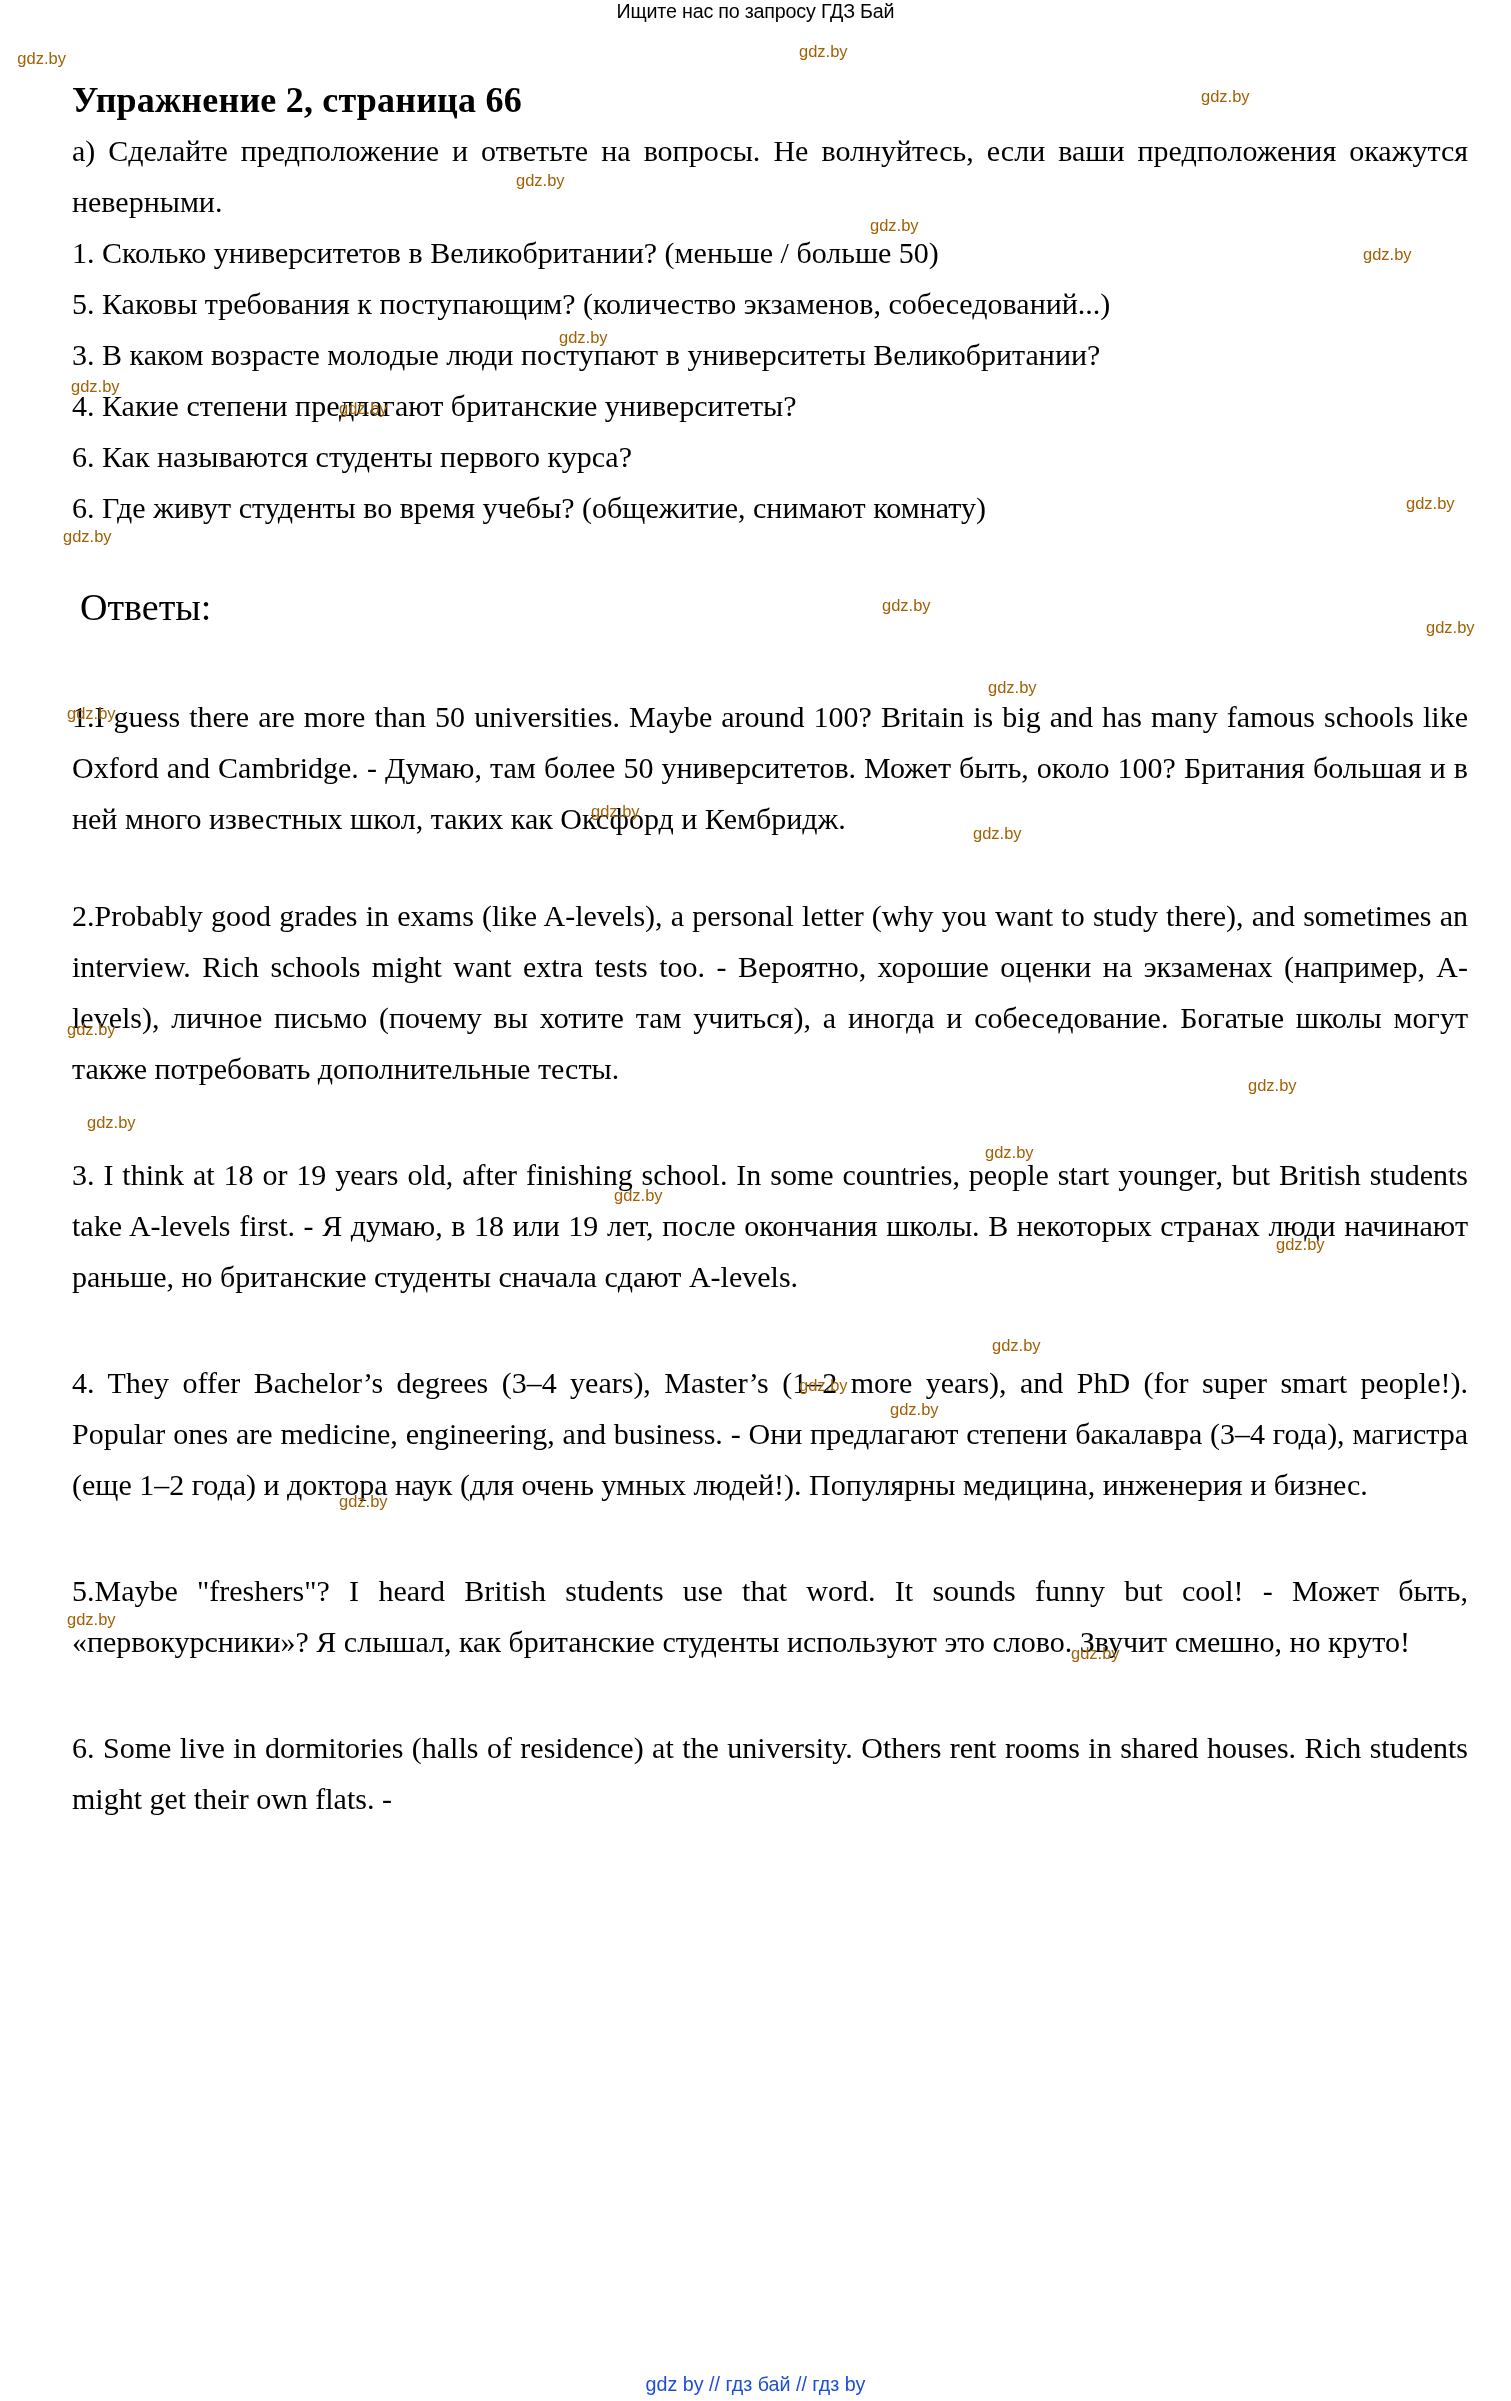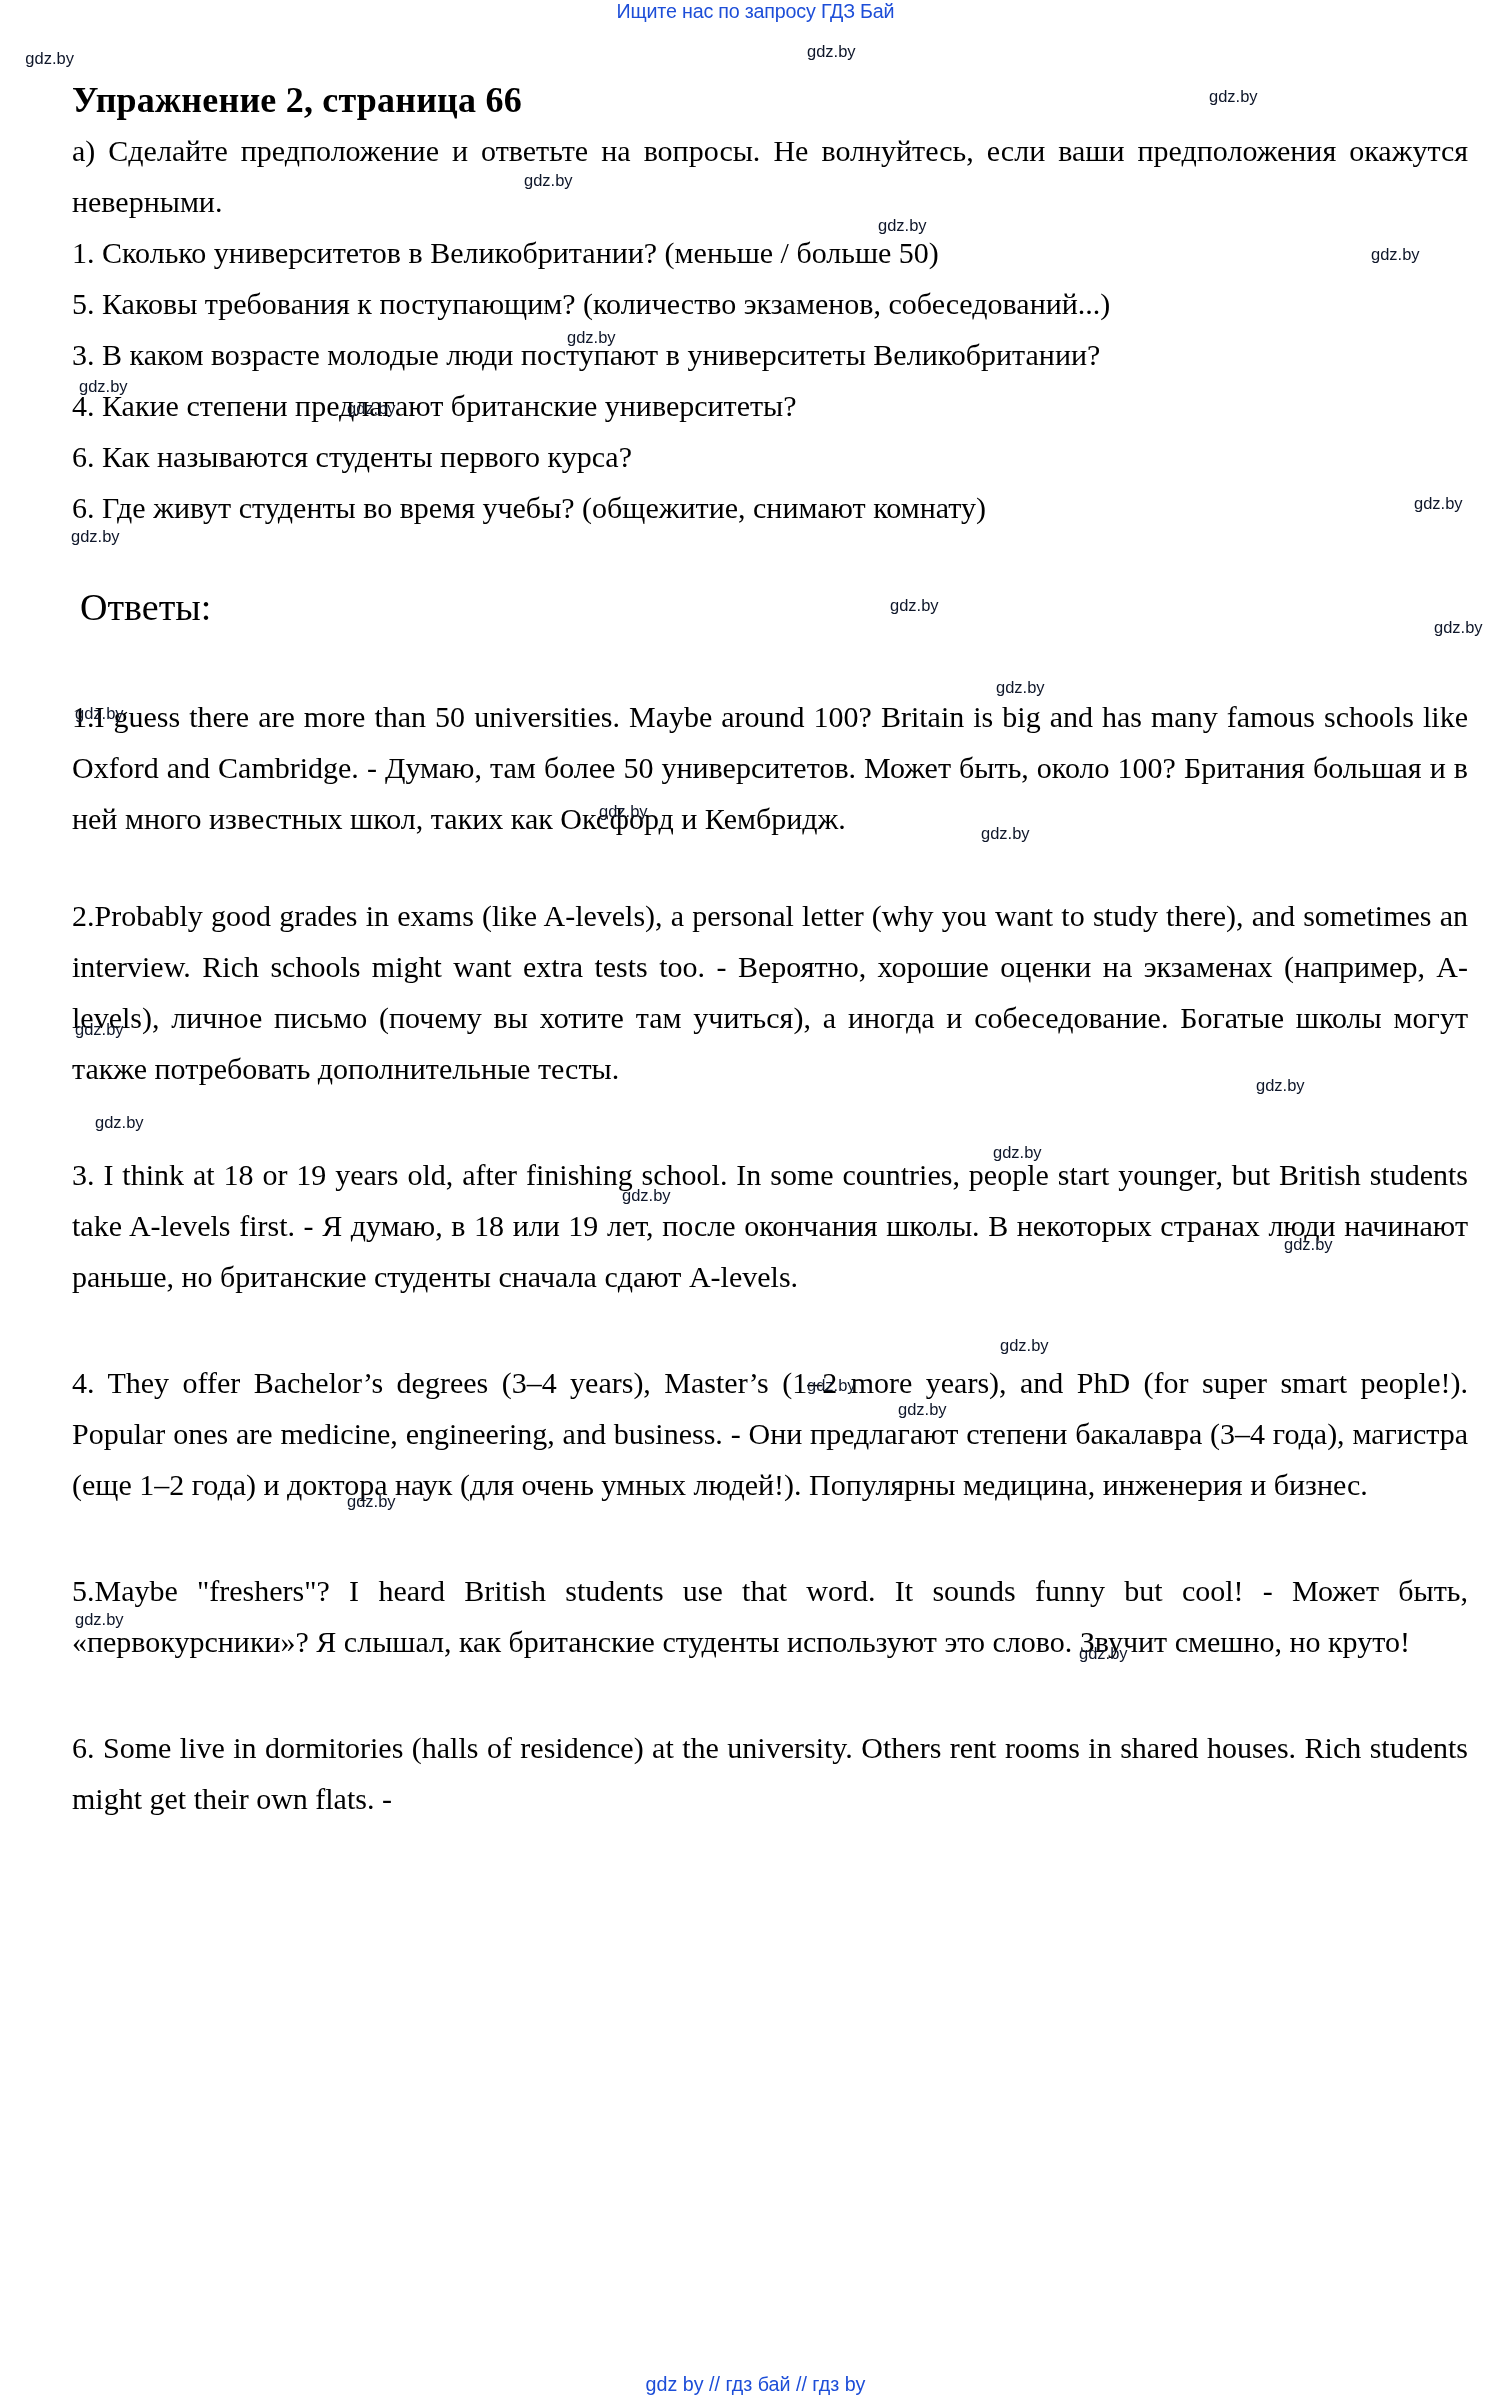--- a/index.html
+++ b/index.html
@@ -23,21 +23,21 @@
   .promo {
     position: absolute;
     top: 0px;
     left: 0;
     width: 1511px;
     text-align: center;
     font-family: "Liberation Sans", "DejaVu Sans", sans-serif;
     font-size: 19.7px;
     letter-spacing: -0.2px;
     line-height: 23.6px;
-    color: #1d4ed8;
+    color: #000000;
     white-space: nowrap;
   }
 
   
   .doc {
     position: absolute;
     left: 72px;
     top: 78px;
     width: 1396px;
   }
@@ -69,24 +69,23 @@
     line-height: 41px;
     margin: 8px;
   }
 
   
   .wm {
     position: absolute;
     font-family: "Liberation Sans", "DejaVu Sans", sans-serif;
     font-size: 16.5px;
     line-height: 16.5px;
-    color: #0f172a;
+    color: #a16207;
     white-space: nowrap;
     pointer-events: none;
-    margin-left: 8px;
   }
 
   
   .footer {
     position: absolute;
     left: 0;
     bottom: 4.7px;
     width: 1511px;
     text-align: center;
     font-family: "Liberation Sans", "DejaVu Sans", sans-serif;

